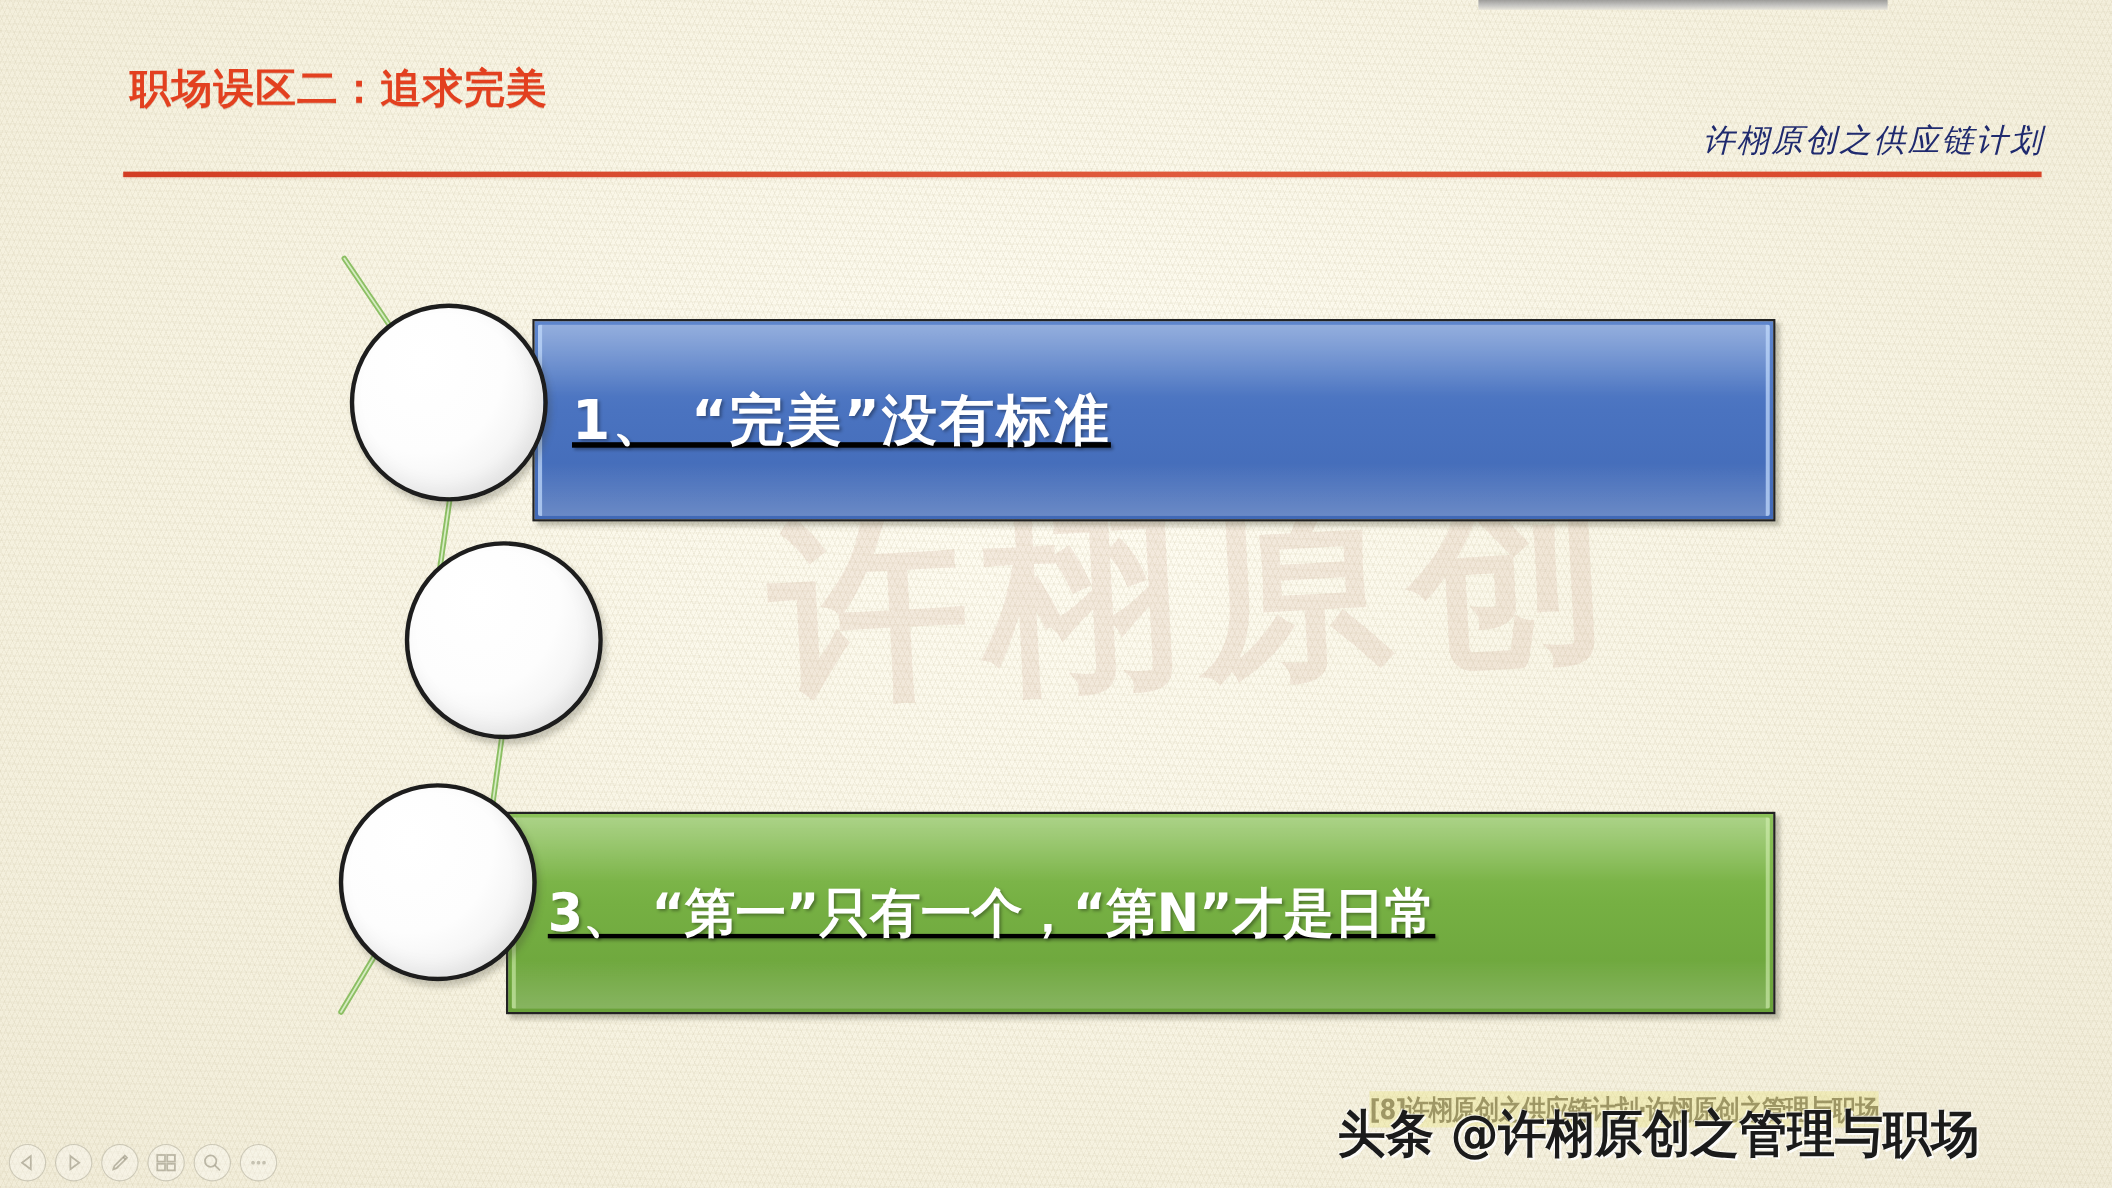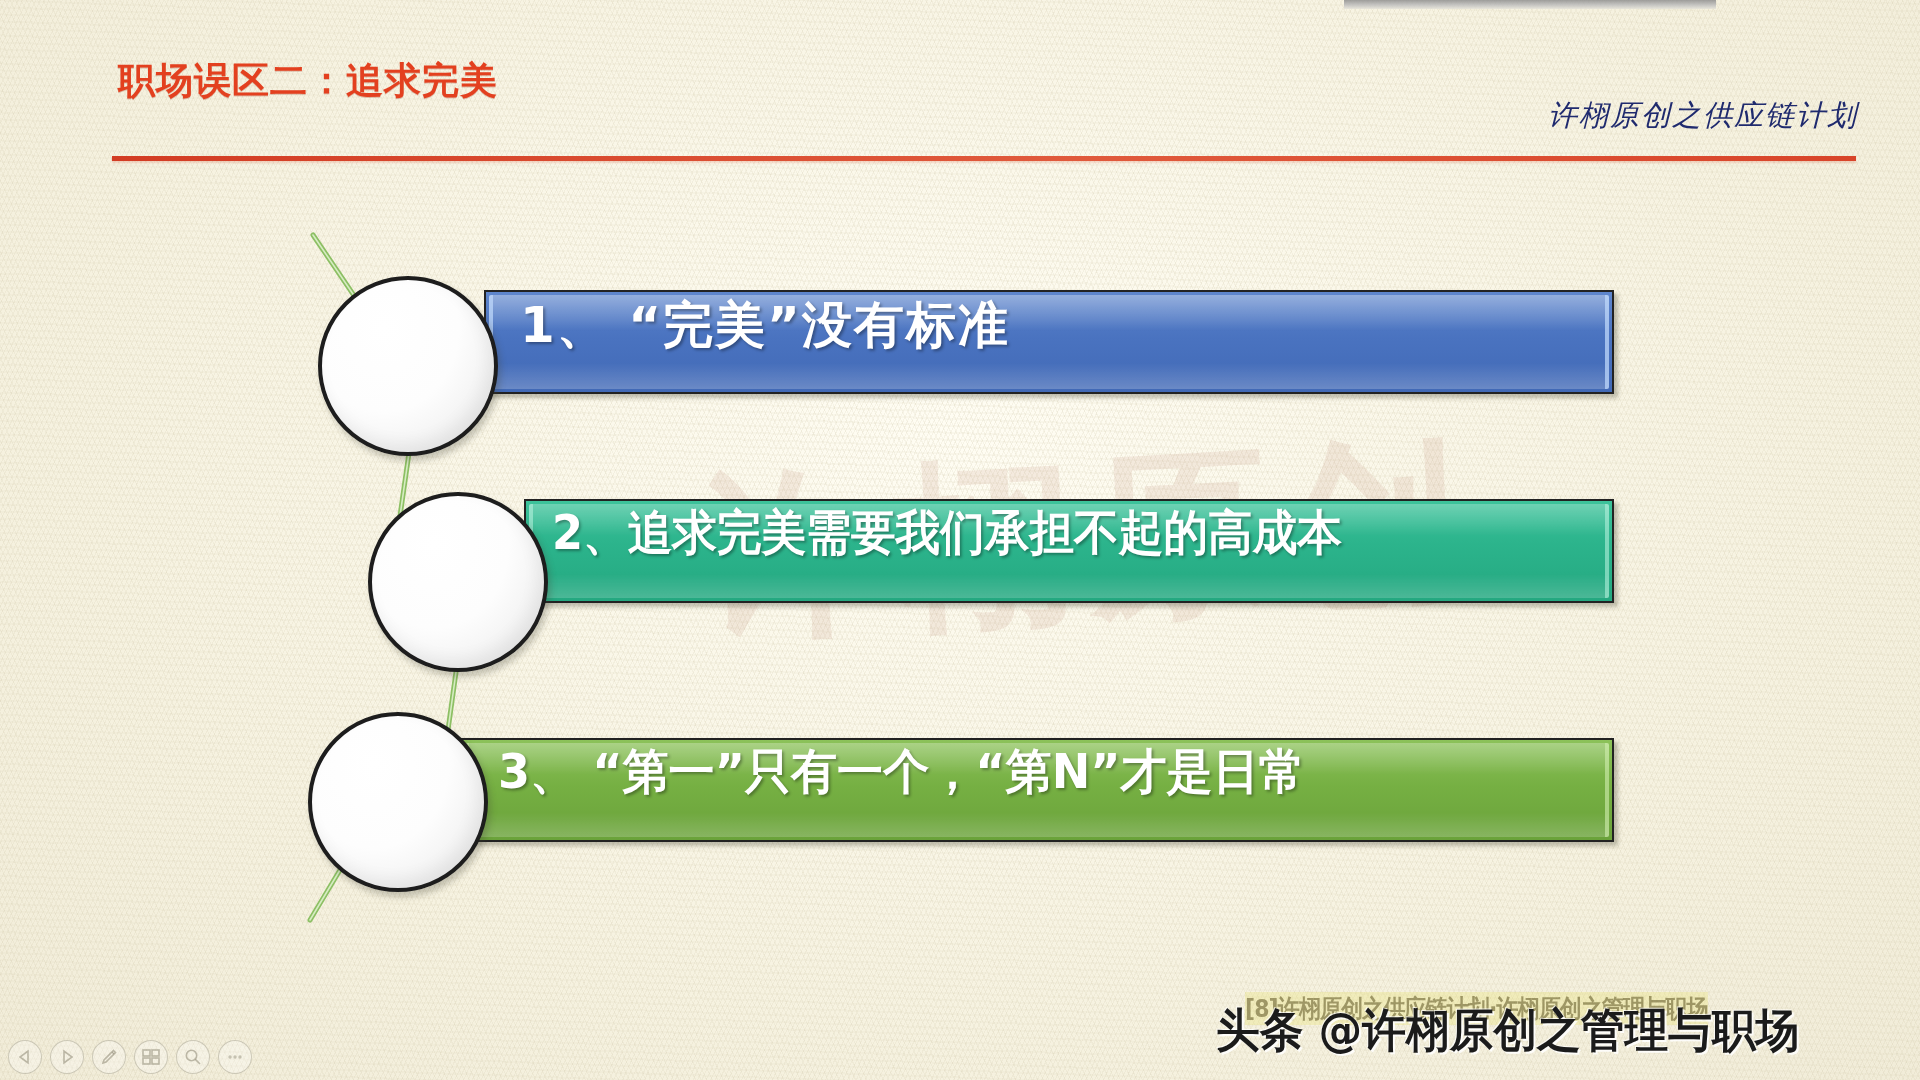--- a/index.html
+++ b/index.html
@@ -34,21 +34,21 @@
     position:absolute; left:118px; top:60px;
     font-size:37px; line-height:1.12;
     color:#e3401f;
     font-family:"DejaVu Sans","Liberation Sans",sans-serif;
     font-weight:700;
     letter-spacing:1px;
     white-space:nowrap;
     text-shadow:0 1px 0 rgba(150,40,15,.25);
   }
   #header-byline{
-    position:absolute; right:62px; top:96px;
+    position:absolute; right:62px; top:108px;
     font-size:29px;
     color:#1f2a6e;
     font-family:"Liberation Serif","DejaVu Serif",serif;
     font-style:italic;
     letter-spacing:2px;
     white-space:nowrap;
   }
   #title-rule{
     position:absolute; left:112px; top:156px; width:1744px; height:5px;
     background:linear-gradient(90deg,#d23c23,#e05a3c 55%,#d8452a);
@@ -69,24 +69,25 @@
 
   
   #connector{
     position:absolute; left:280px; top:230px;
     width:240px; height:700px;
     pointer-events:none;
   }
 
   .bar{
     position:absolute;
-    height:104px;
+    height:184px;
     border:2px solid #222;
-    display:flex; 
+    display:flex; align-items:center;
     box-shadow:4px 4px 4px rgba(90,90,70,.35);
+    text-decoration:underline;
   }
   .bar .inner-hl{
     position:absolute; inset:3px;
     border-radius:2px;
     pointer-events:none;
   }
   .bar-label{
     position:relative;
     color:#ffffff;
     white-space:nowrap;
@@ -211,24 +212,20 @@
   <svg id="connector" viewBox="0 0 240 700" preserveAspectRatio="none" aria-hidden="true">
     <polyline points="33,5 138,160 118,300 188,355 168,500 96,580 30,690" fill="none" stroke="#8cbf63" stroke-width="5" stroke-linecap="round" stroke-linejoin="round"></polyline>
     <polyline points="33,5 138,160 118,300 188,355 168,500 96,580 30,690" fill="none" stroke="#d6ecc2" stroke-width="1.6" stroke-linecap="round" stroke-linejoin="round"></polyline>
   </svg>
 
   <div class="bar" id="bar-1">
     <div class="inner-hl"></div>
     <span class="bar-label">1、 “完美”没有标准</span>
   </div>
 
-  <div class="bar" id="bar-2">
-    <div class="inner-hl"></div>
-    <span class="bar-label">2、追求完美需要我们承担不起的高成本</span>
-  </div>
 
   <div class="bar" id="bar-3">
     <div class="inner-hl"></div>
     <span class="bar-label">3、 “第一”只有一个，“第N”才是日常</span>
   </div>
 
   <div class="node-ellipse" id="ellipse-1"></div>
   <div class="node-ellipse" id="ellipse-2"></div>
   <div class="node-ellipse" id="ellipse-3"></div>
 

